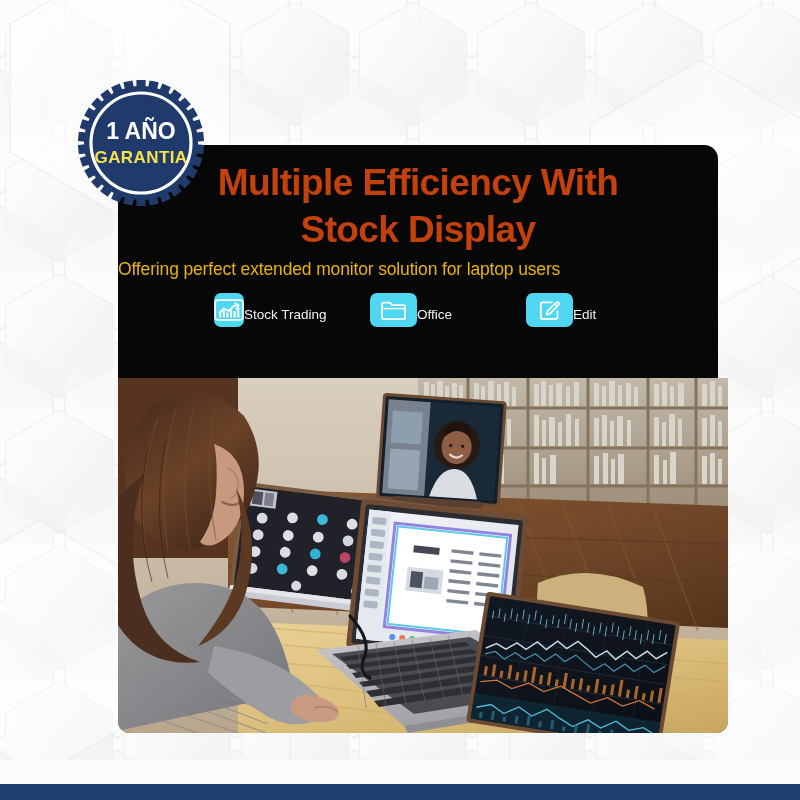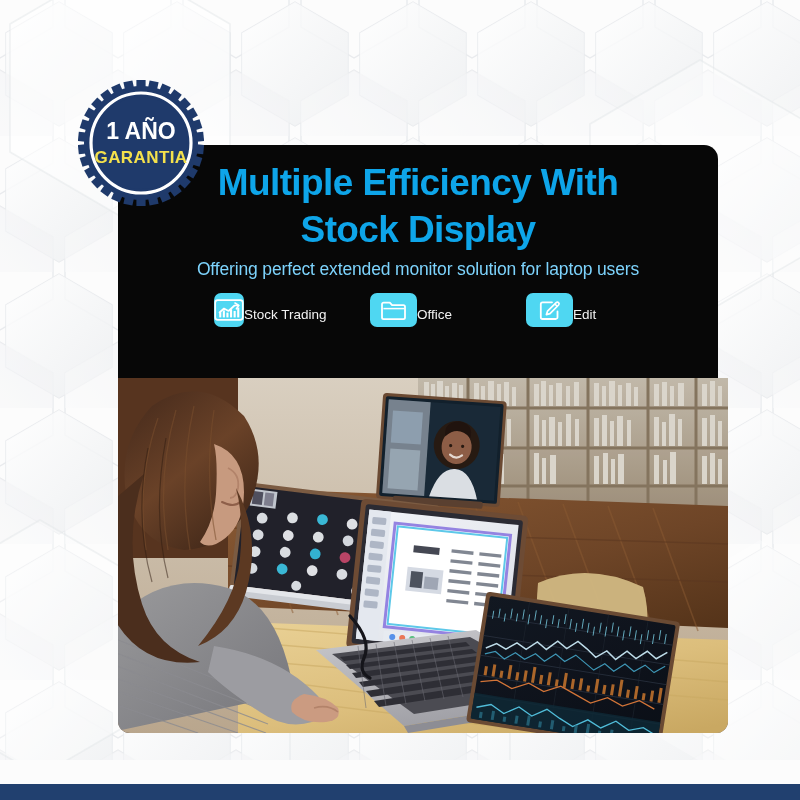--- a/index.html
+++ b/index.html
@@ -27,31 +27,30 @@
   
   #header-panel {
     position: absolute; left: 0; top: 0; width: 600px; height: 233px;
     background: #070707;
     border-radius: 14px 14px 0 0;
     overflow: hidden;
   }
   #headline {
     position: absolute; left: 0; right: 0; top: 14px;
     text-align: center;
-    color: #0ea5e9;
+    color: #c2410c;
     font-size: 37px;
     font-weight: bold;
     line-height: 1.28;
     letter-spacing: -0.6px;
     padding: 0 14px;
   }
   #subtitle {
     position: absolute; left: 0; right: 0; top: 114px;
-    text-align: center;
-    color: #7dd3fc;
+    color: #eab308;
     font-size: 17.5px;
     font-weight: normal;
     letter-spacing: -0.15px;
   }
 
   
   #feature-row {
     position: absolute; left: 96px; top: 148px;
     width: 408px;
     display: flex;

